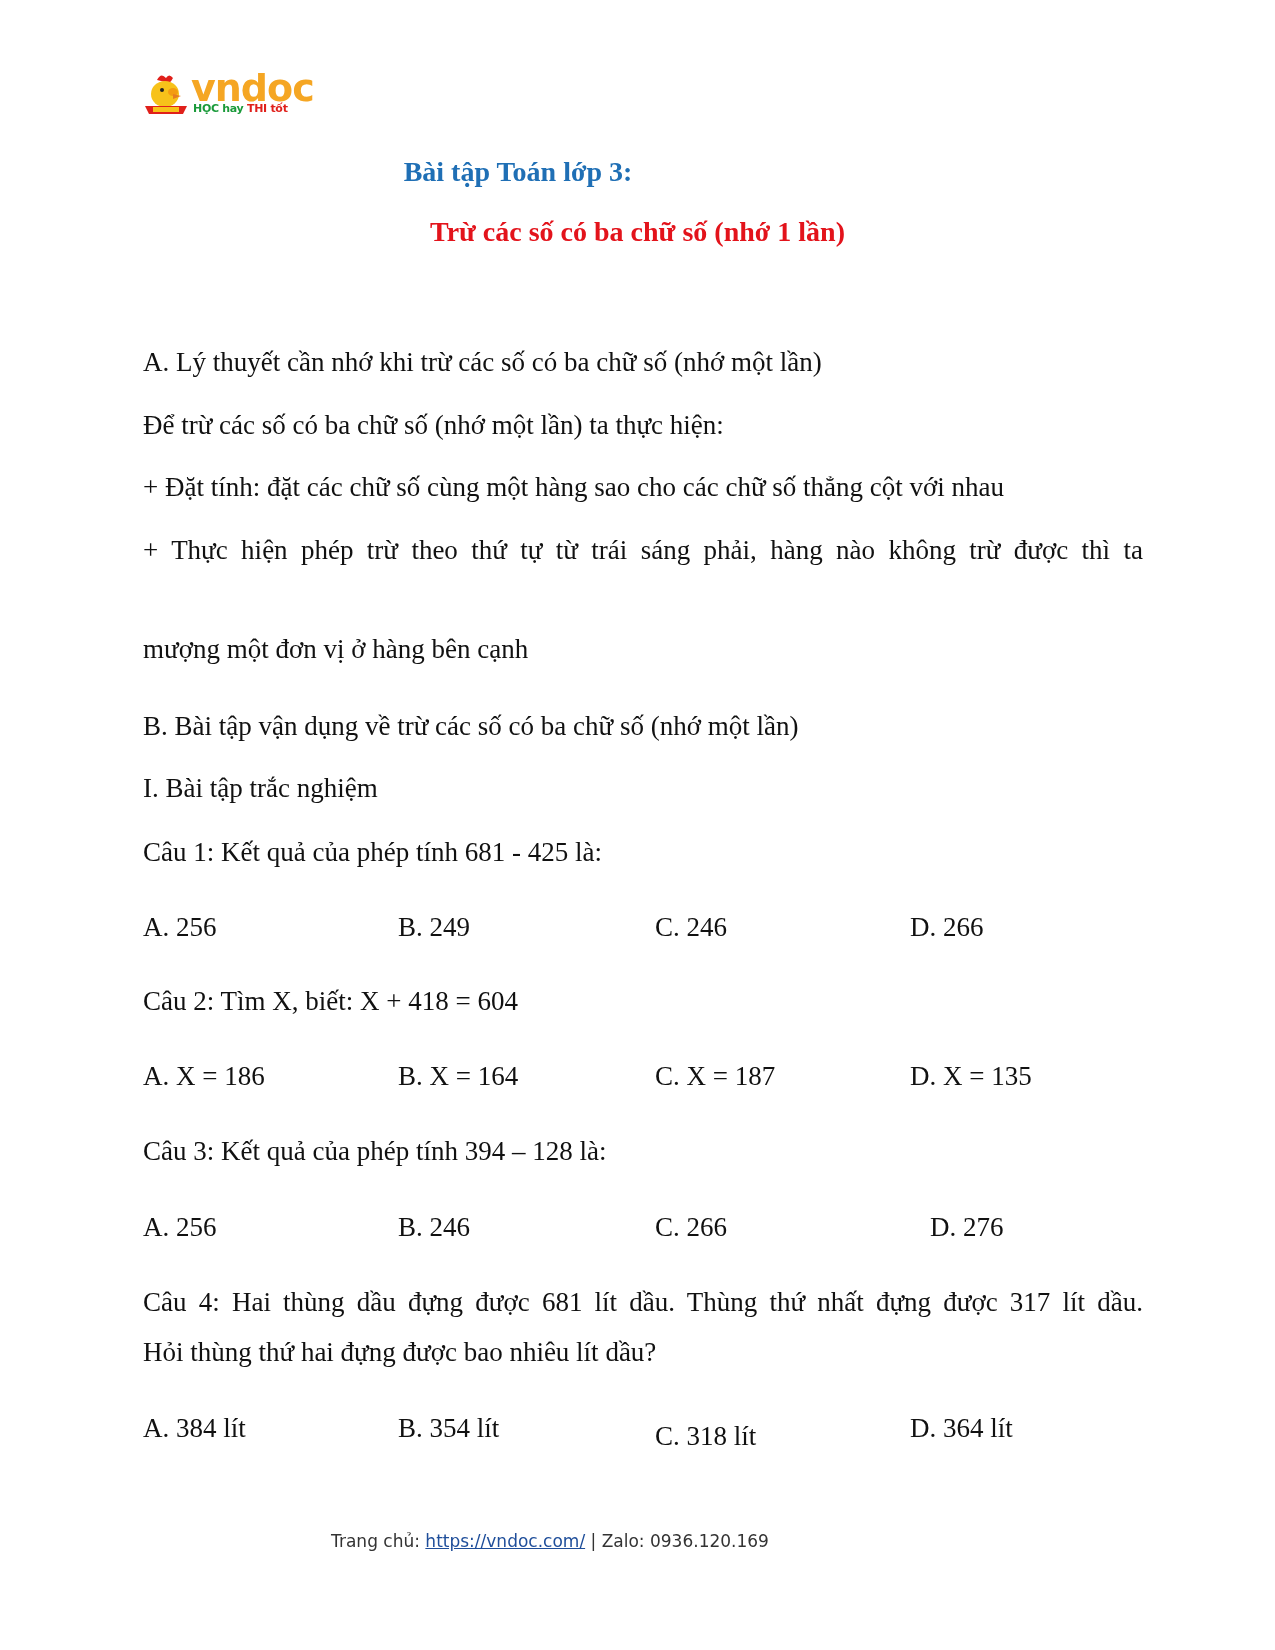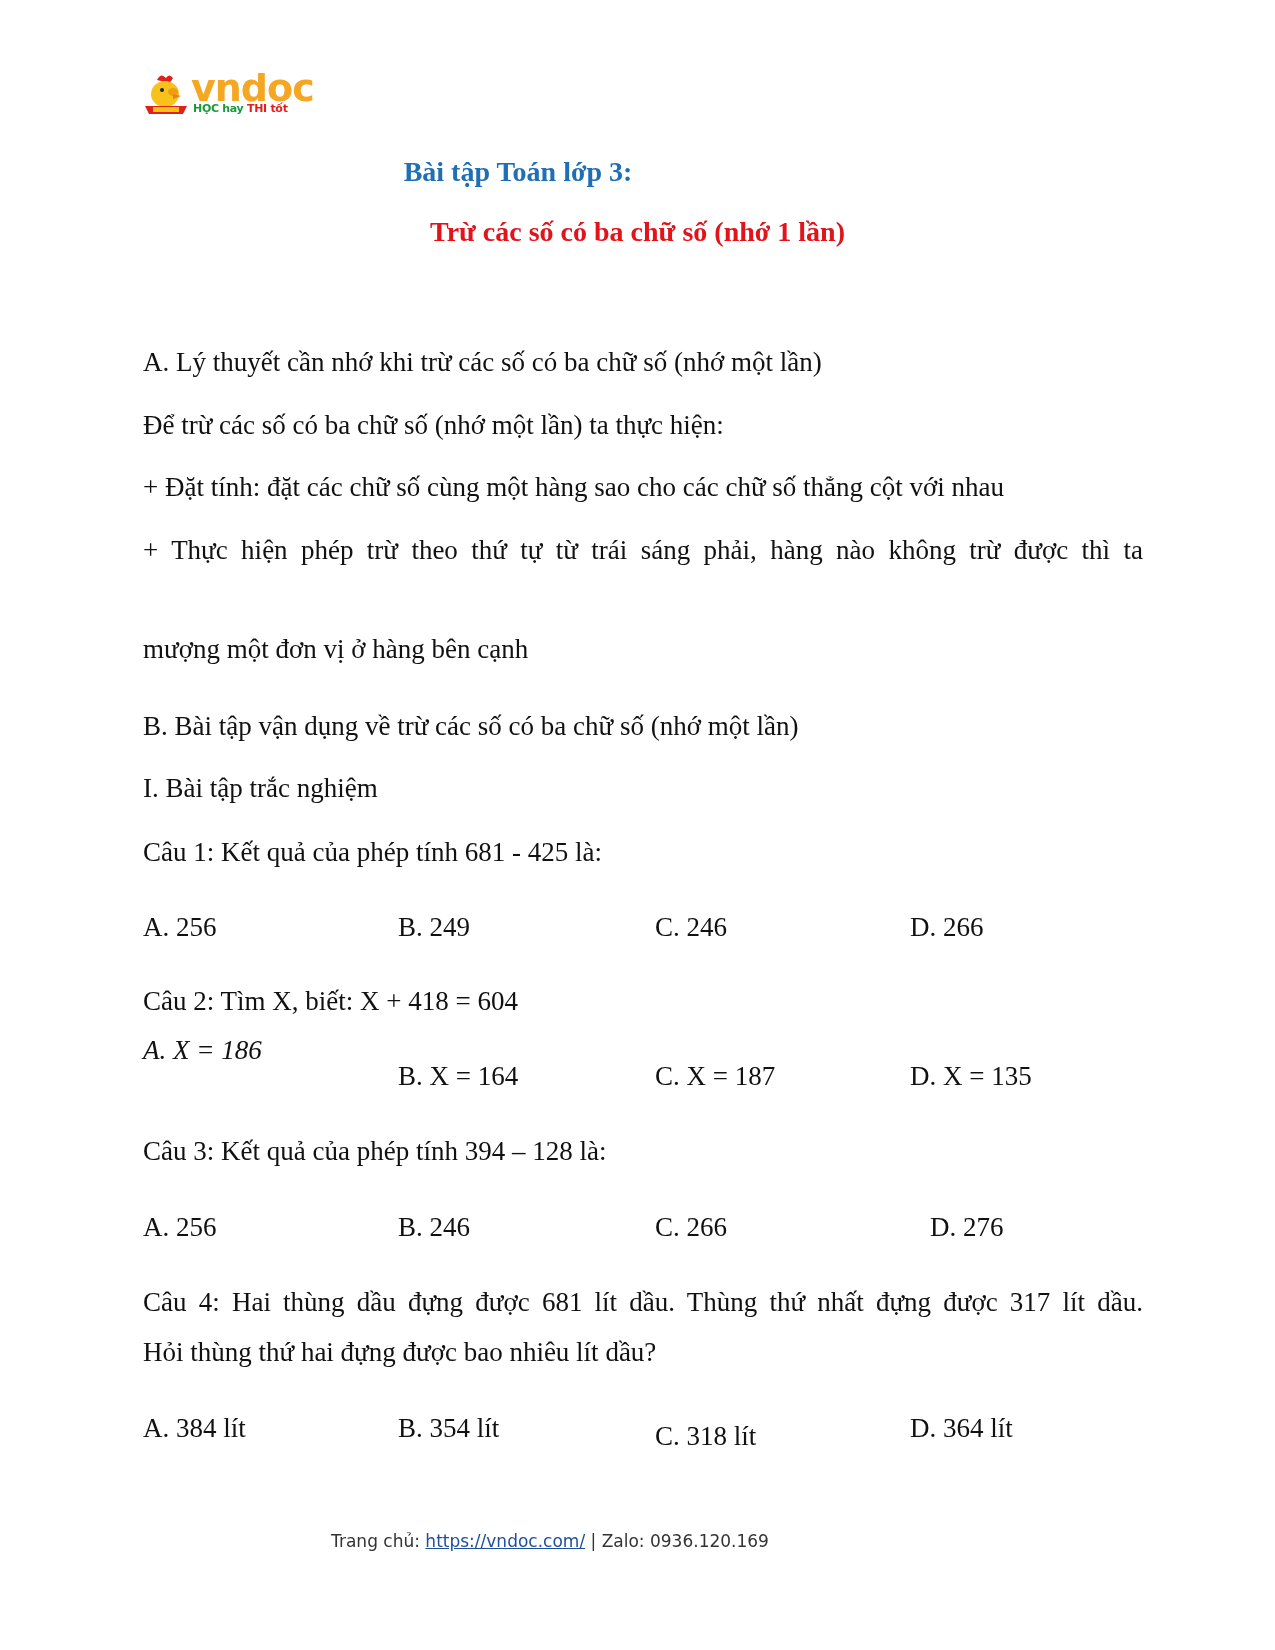--- a/index.html
+++ b/index.html
@@ -62,21 +62,21 @@
   <span class="bold">Câu 1:</span><span> Kết quả của phép tính 681 - 425 là:</span>
 </div>
 <div class="abs ans" style="top:910px; left:143px;">A. 256</div>
 <div class="abs ans" style="top:910px; left:398px;">B. 249</div>
 <div class="abs ans" style="top:910px; left:655px;">C. 246</div>
 <div class="abs ans" style="top:910px; left:910px;">D. 266</div>
 
 <div class="abs line" style="top:984px;">
   <span class="bold">Câu 2:</span><span> Tìm X, biết: X + 418 = 604</span>
 </div>
-<div class="abs ans" style="top:1033px; left:143px;font-style:italic;">A. X = 186</div>
+<div class="abs ans" style="top:1059px; left:143px;">A. X = 186</div>
 <div class="abs ans" style="top:1059px; left:398px;">B. X = 164</div>
 <div class="abs ans" style="top:1059px; left:655px;">C. X = 187</div>
 <div class="abs ans" style="top:1059px; left:910px;">D. X = 135</div>
 
 <div class="abs line" style="top:1134px;">
   <span class="bold">Câu 3:</span><span> Kết quả của phép tính 394 – 128 là:</span>
 </div>
 <div class="abs ans" style="top:1210px; left:143px;">A. 256</div>
 <div class="abs ans" style="top:1210px; left:398px;">B. 246</div>
 <div class="abs ans" style="top:1210px; left:655px;">C. 266</div>

